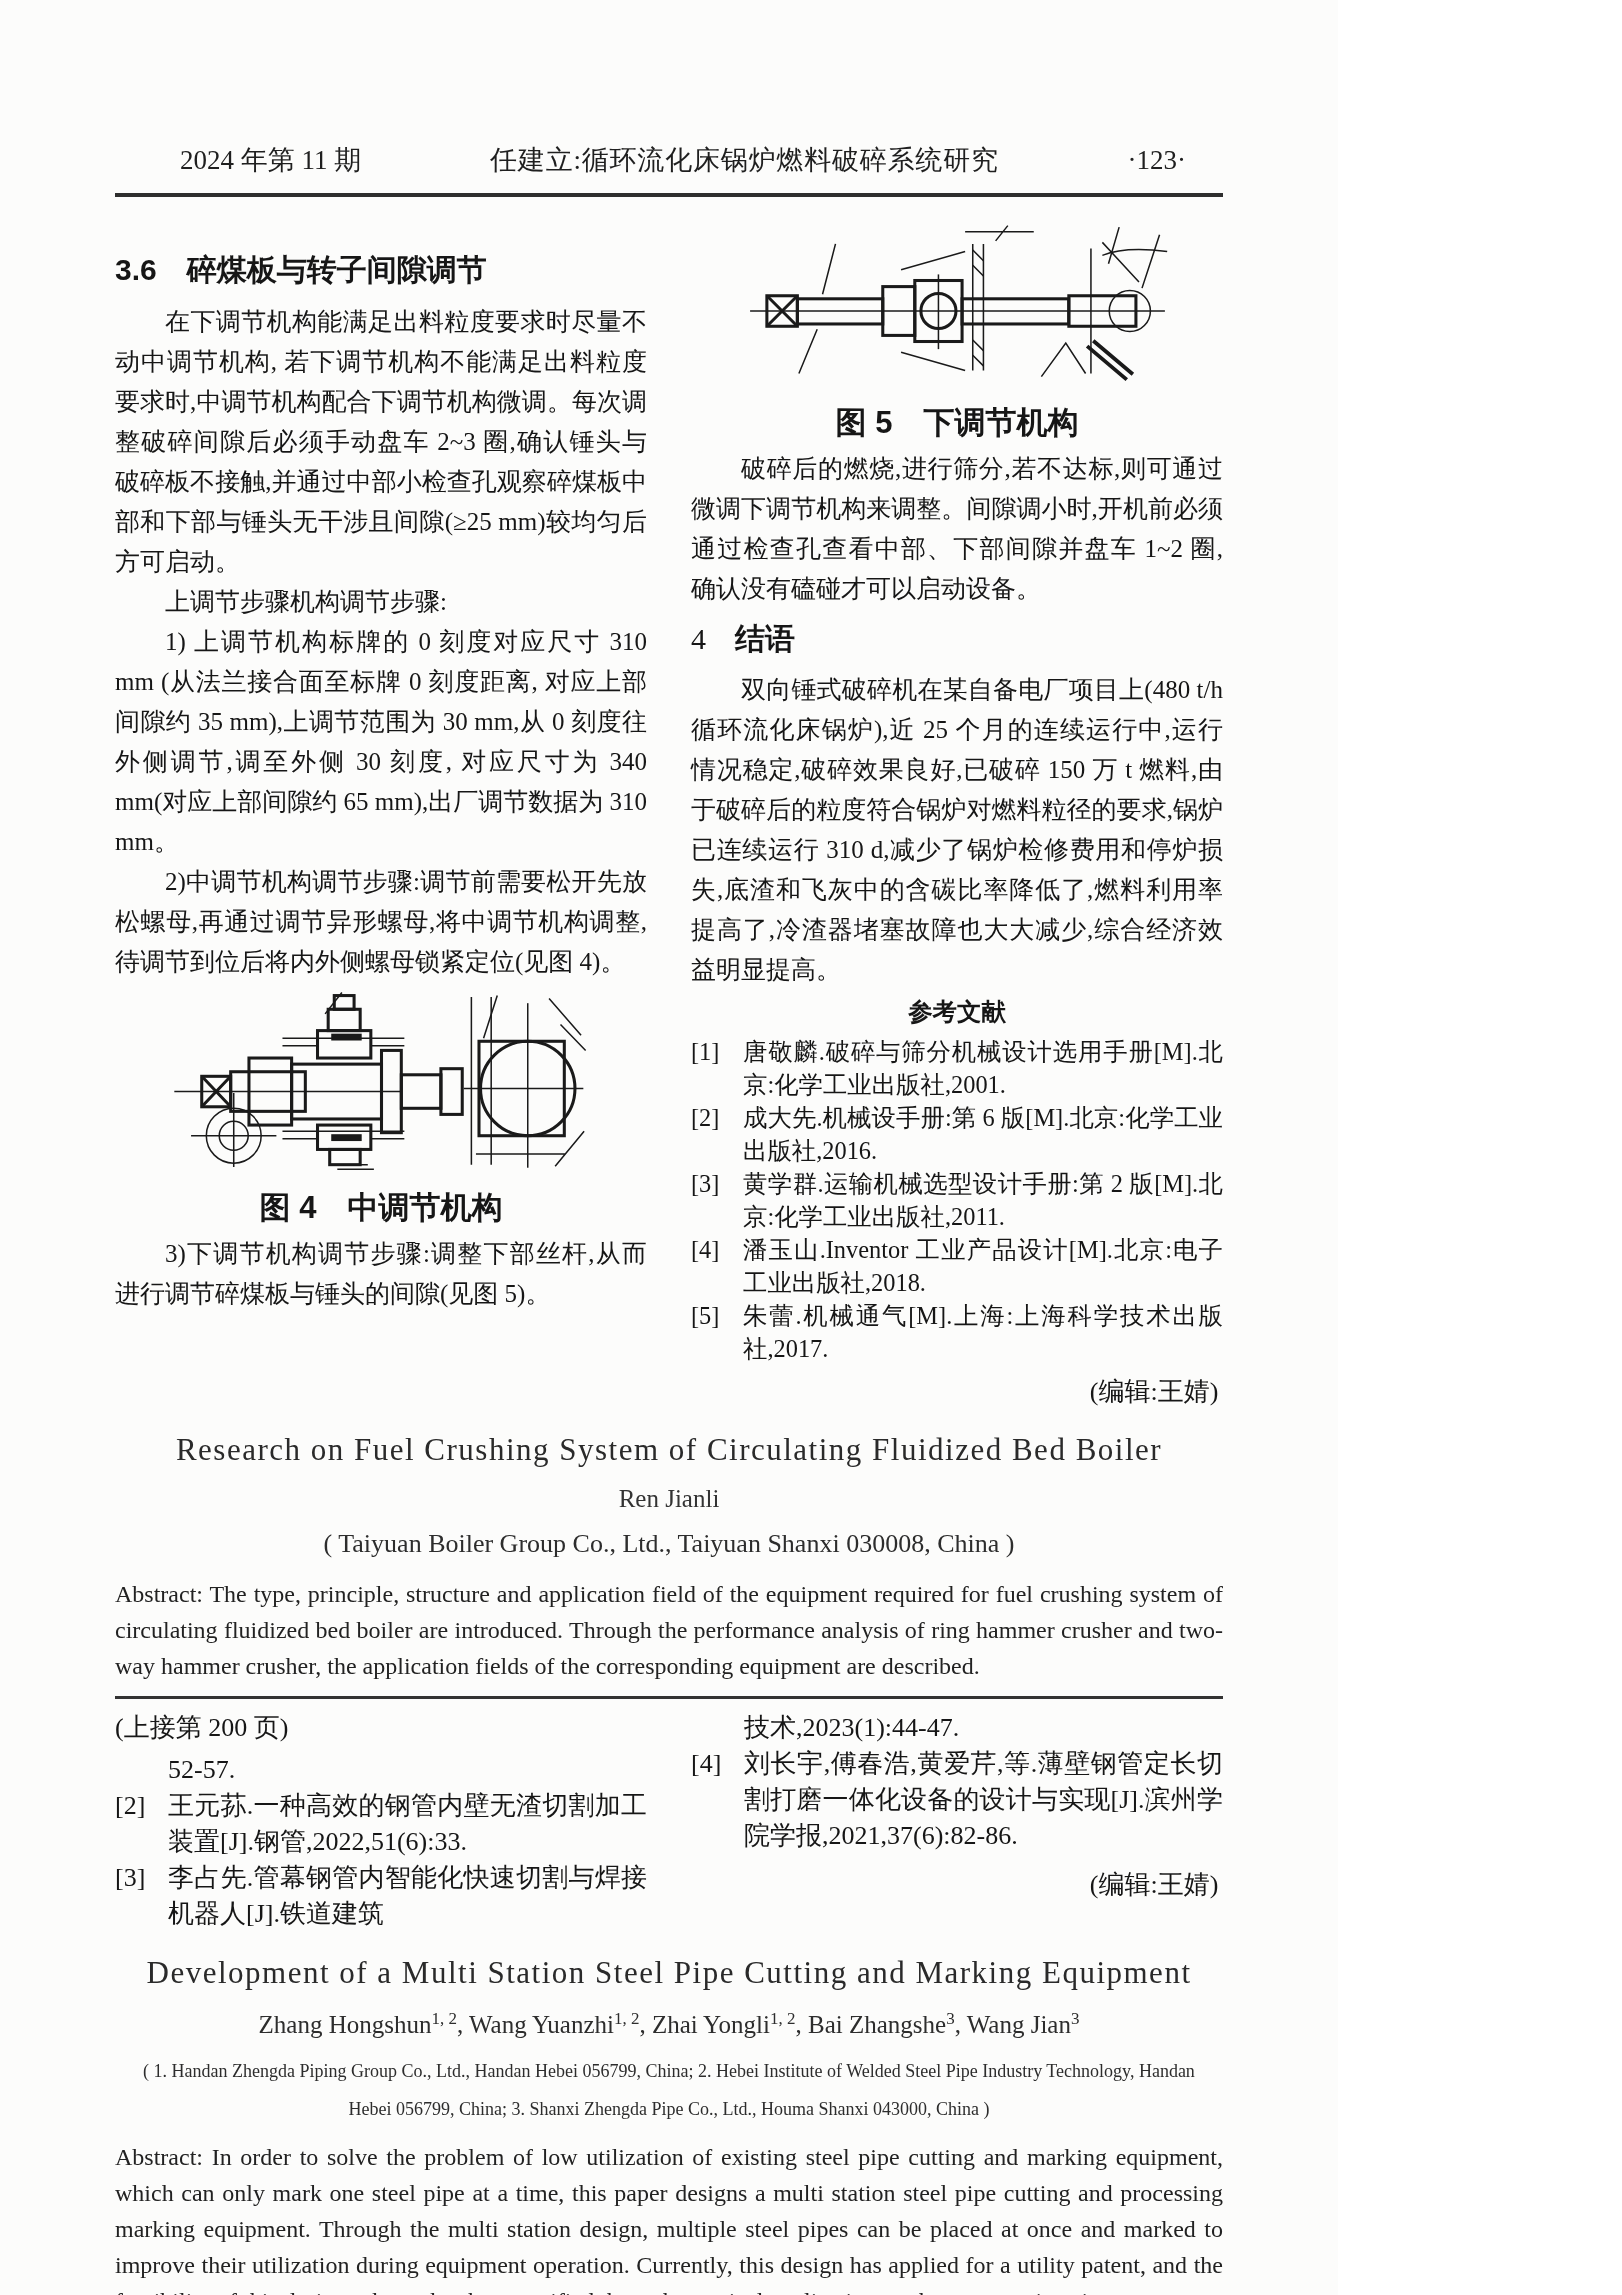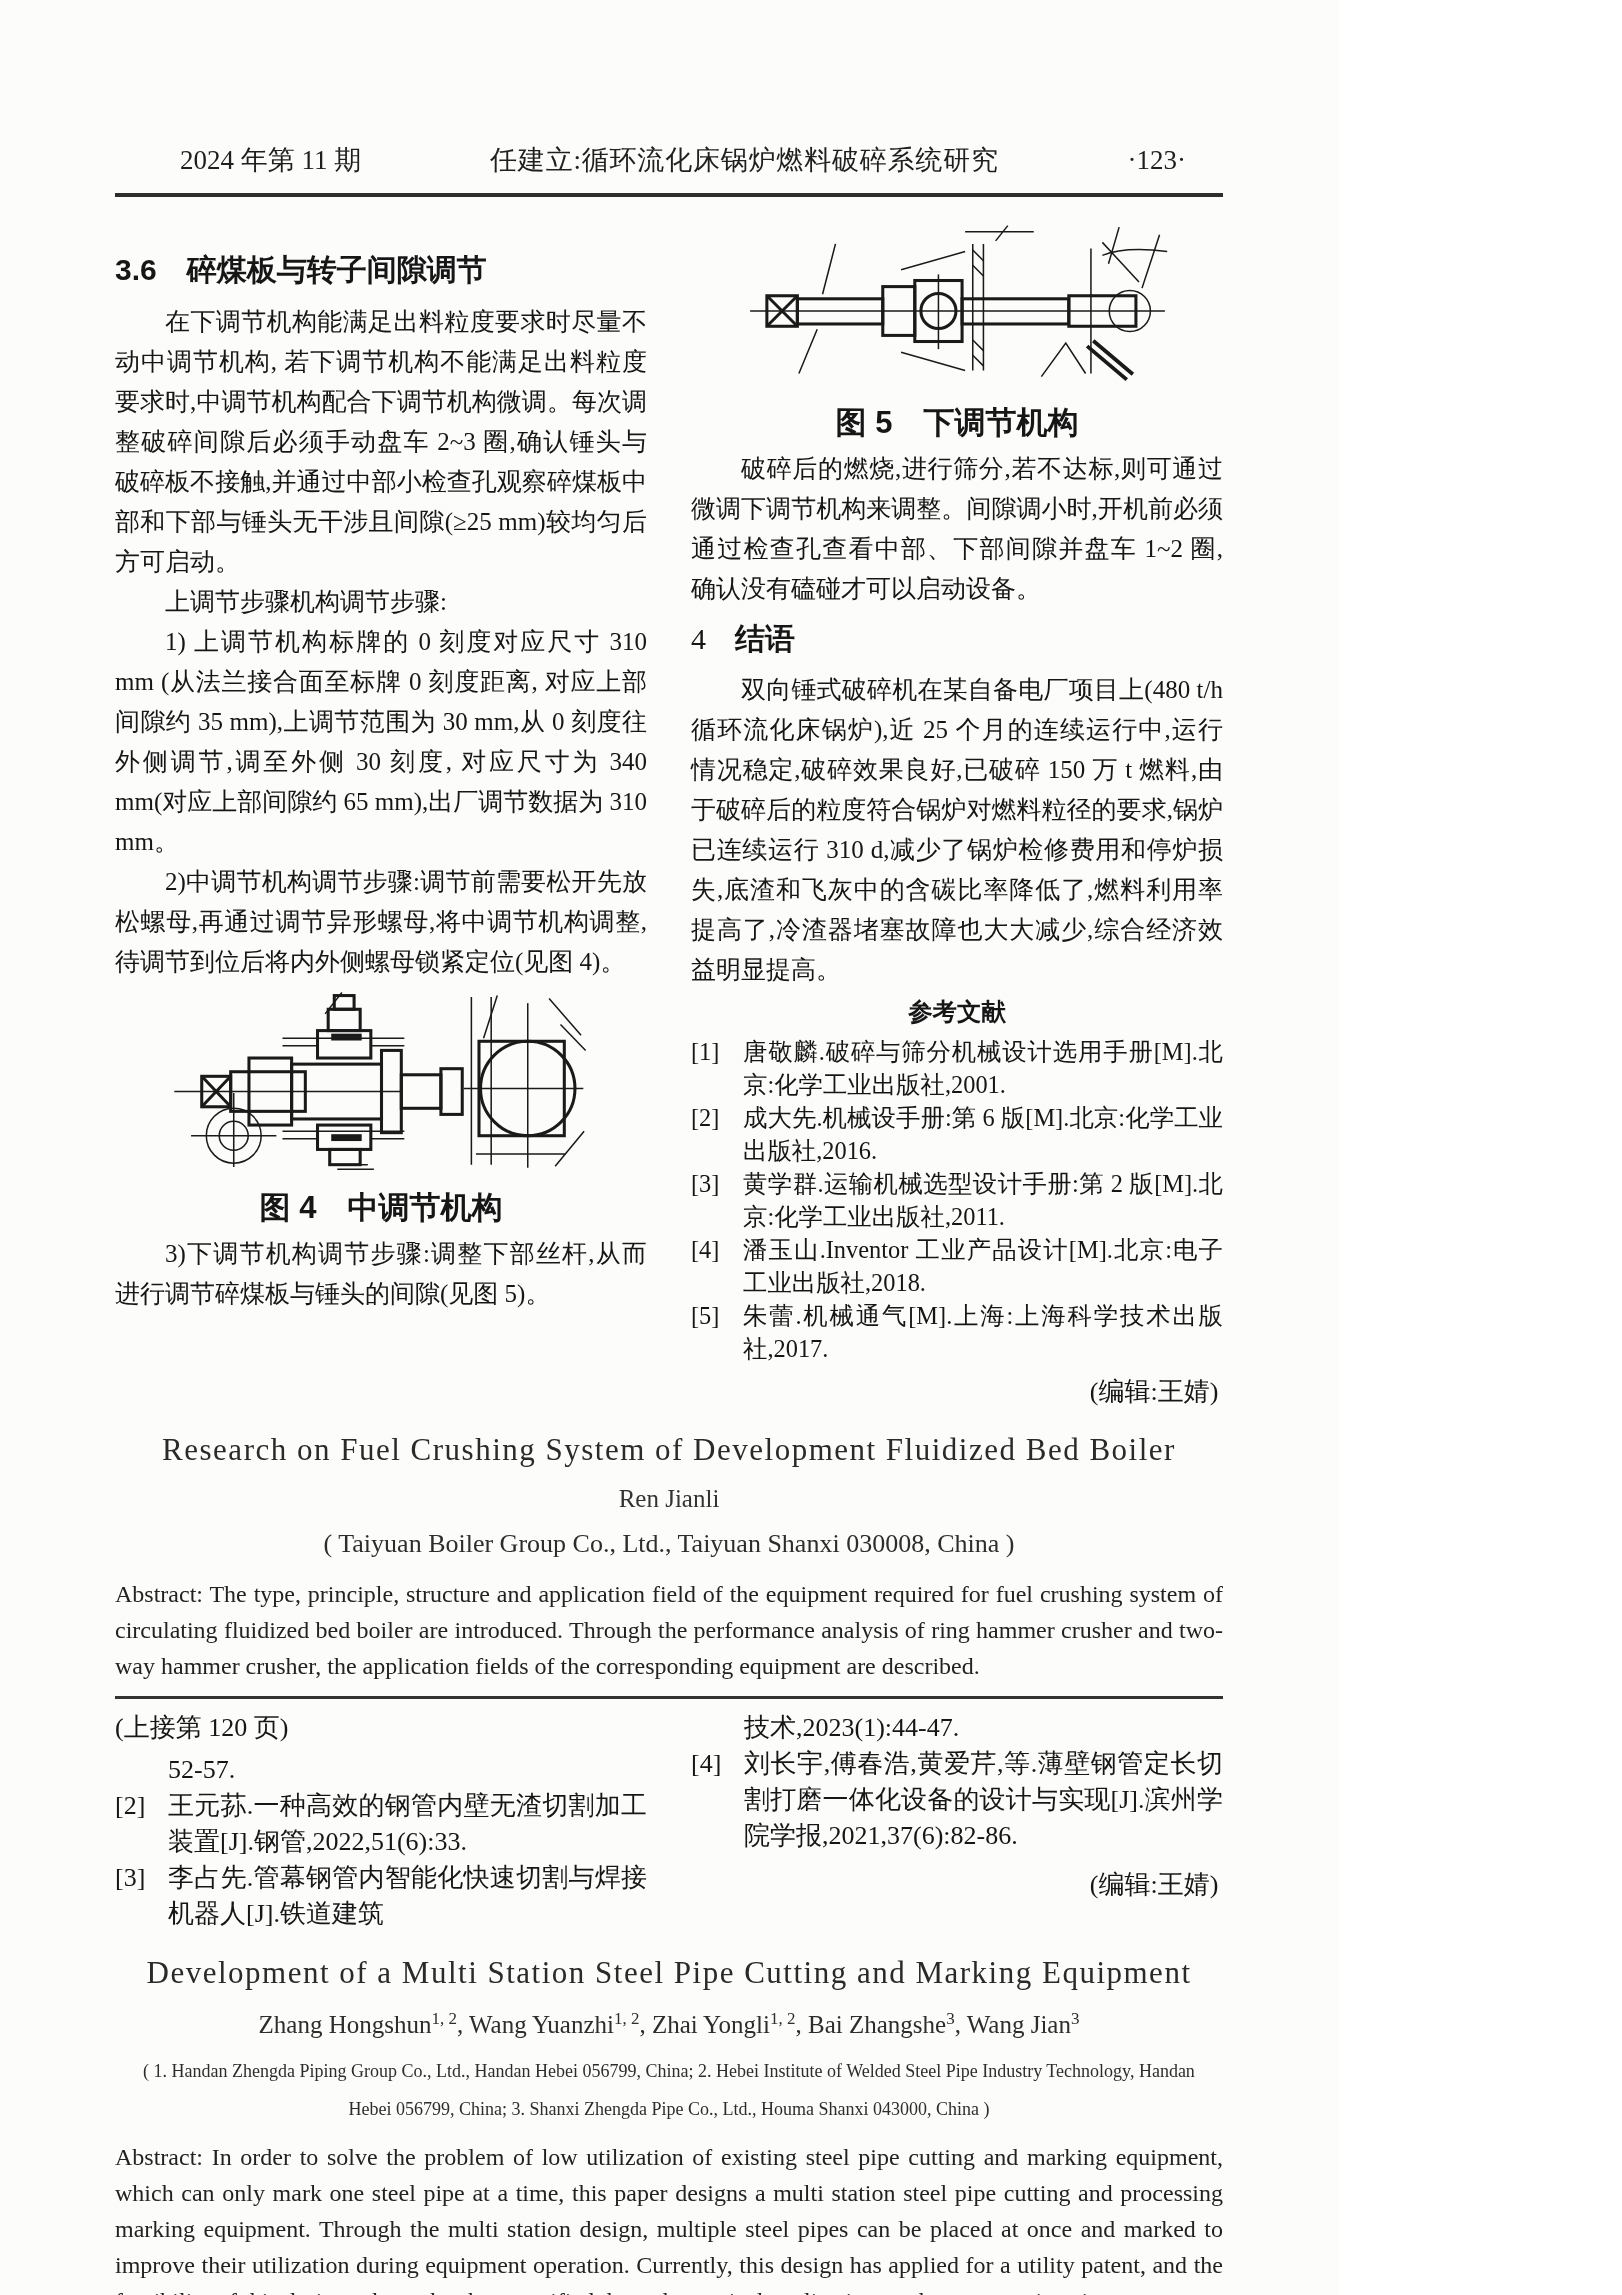--- a/index.html
+++ b/index.html
@@ -191,31 +191,31 @@
       <div class="ref-item">
         <span class="ref-num">[5]</span>
         <span class="ref-text">朱蕾.机械通气[M].上海:上海科学技术出版社,2017.</span>
       </div>
 
       <div class="editor-line">(编辑:王婧)</div>
     </div>
   </div>
 
   <section class="paper">
-    <h1 class="e-title">Research on Fuel Crushing System of Development Fluidized Bed Boiler</h1>
+    <h1 class="e-title">Research on Fuel Crushing System of Circulating Fluidized Bed Boiler</h1>
     <div class="e-author">Ren Jianli</div>
     <div class="e-affil">( Taiyuan Boiler Group Co., Ltd., Taiyuan Shanxi 030008, China )</div>
     <p class="e-abs"><span>Abstract:</span> <span>The type, principle, structure and application field of the equipment required for fuel crushing system of circulating fluidized bed boiler are introduced. Through the performance analysis of ring hammer crusher and two-way hammer crusher, the application fields of the corresponding equipment are described.</span></p>
   </section>
 
   <div class="cont-rule"></div>
 
   <div class="columns cont">
     <div class="col">
-      <div class="cont-note">(上接第 120 页)</div>
+      <div class="cont-note">(上接第 200 页)</div>
       <div class="carry">52-57.</div>
       <div class="ref-item">
         <span class="ref-num">[2]</span>
         <span class="ref-text">王元荪.一种高效的钢管内壁无渣切割加工装置[J].钢管,2022,51(6):33.</span>
       </div>
       <div class="ref-item">
         <span class="ref-num">[3]</span>
         <span class="ref-text">李占先.管幕钢管内智能化快速切割与焊接机器人[J].铁道建筑</span>
       </div>
     </div>

